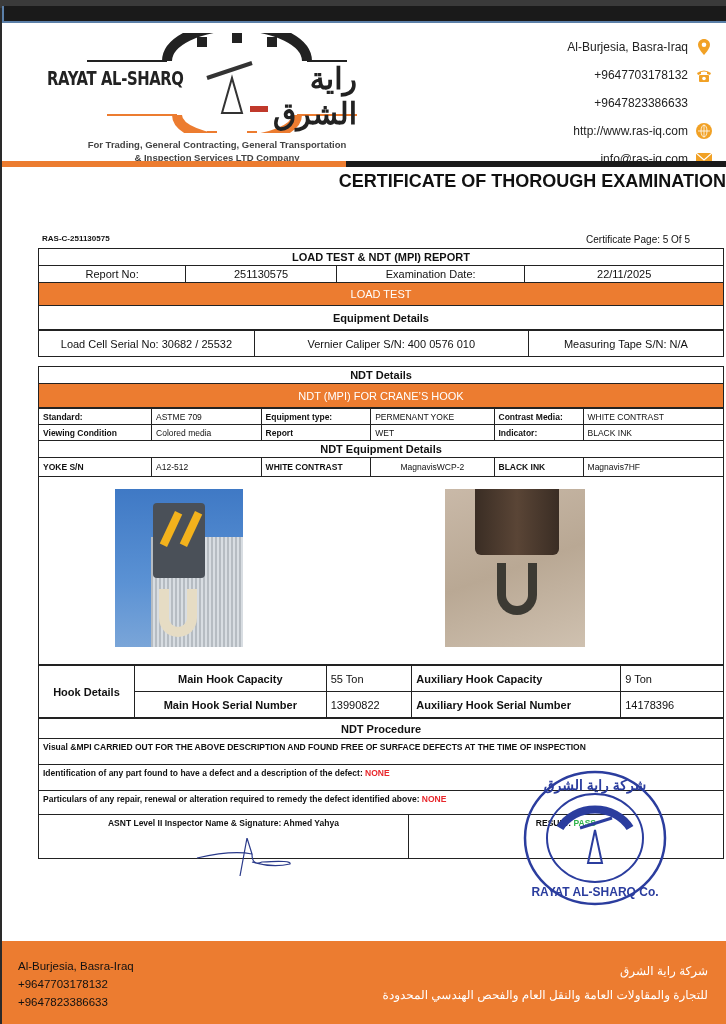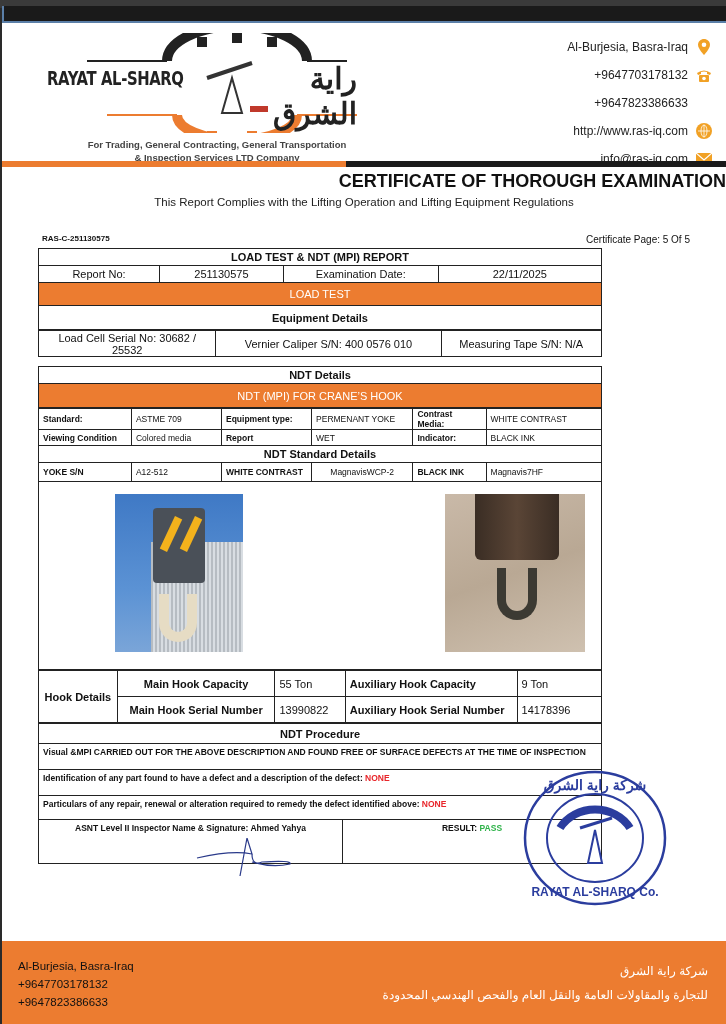--- a/index.html
+++ b/index.html
@@ -22,21 +22,21 @@
   .divider-dark { position: absolute; left: 344px; top: 138px; width: 380px; height: 6px; background: #1a1a1a; }
 
   .title { position: absolute; left: 0; top: 148px; width: 724px; text-align: right; font-size: 18px; font-weight: bold; color: #111; }
   .subtitle { position: absolute; left: 0; top: 173px; width: 724px; text-align: center; font-size: 11.5px; color: #222; }
   .cert-id { position: absolute; left: 40px; top: 211px; font-size: 8px; font-weight: bold; }
   .cert-page { position: absolute; right: 36px; top: 211px; font-size: 10px; }
 
   
   table { border-collapse: collapse; width: 100%; table-layout: fixed; }
   td { border: 1px solid #222; font-size: 11px; padding: 0 4px; height: 17px; vertical-align: middle; }
-  .wrap { position: absolute; left: 36px; width: 564px; }
+  .wrap { position: absolute; left: 36px; width: 686px; }
   .c { text-align: center; }
   .b { font-weight: bold; }
   .orange { background: #ec7c30; color: #fff; text-align: center; }
   .sm td { font-size: 8.5px; height: 16px; }
   .red { color: #e8262b; font-weight: bold; }
   .green { color: #2fb34a; font-weight: bold; }
 
   .photos { height: 188px; position: relative; border: 1px solid #222; border-top: none; }
   .photo1 { position: absolute; left: 76px; top: 12px; width: 128px; height: 158px;
     background: linear-gradient(180deg, #3f79c5 0%, #5b92d4 60%, #7aa5d8 100%); overflow: hidden; }
@@ -133,21 +133,20 @@
             <path d="M0 0 L8 7 L16 0" fill="none" stroke="#fff" stroke-width="1.2"></path>
           </svg>
       </span>
     </div>
   </div>
 
   <div class="divider-orange"></div>
   <div class="divider-dark"></div>
 
   <div class="title">CERTIFICATE OF THOROUGH EXAMINATION</div>
-  <div class="subtitle">This Report Complies with the Lifting Operation and Lifting Equipment Regulations</div>
   <div class="cert-id">RAS-C-251130575</div>
   <div class="cert-page">Certificate Page: 5 Of 5</div>
 
   <div class="wrap" style="top:225px;">
     <table>
       <colgroup>
           <col style="width:21.5%">
           <col style="width:22%">
           <col style="width:27.5%">
           <col style="width:29%">
@@ -217,21 +216,21 @@
       </tr>
       <tr>
         <td class="b">Viewing Condition</td>
         <td>Colored media</td>
         <td class="b">Report</td>
         <td>WET</td>
         <td class="b">Indicator:</td>
         <td>BLACK INK</td>
       </tr>
       <tr>
-            <td colspan="6" class="c b" style="font-size:11px;height:17px;">NDT Standard Details</td>
+            <td colspan="6" class="c b" style="font-size:11px;height:17px;">NDT Equipment Details</td>
           </tr>
       <tr>
         <td class="b" style="height:19px;">YOKE S/N</td>
         <td>A12-512</td>
         <td class="b">WHITE CONTRAST</td>
         <td class="c">MagnavisWCP-2</td>
         <td class="b">BLACK INK</td>
         <td>Magnavis7HF</td>
       </tr>
     </tbody>

